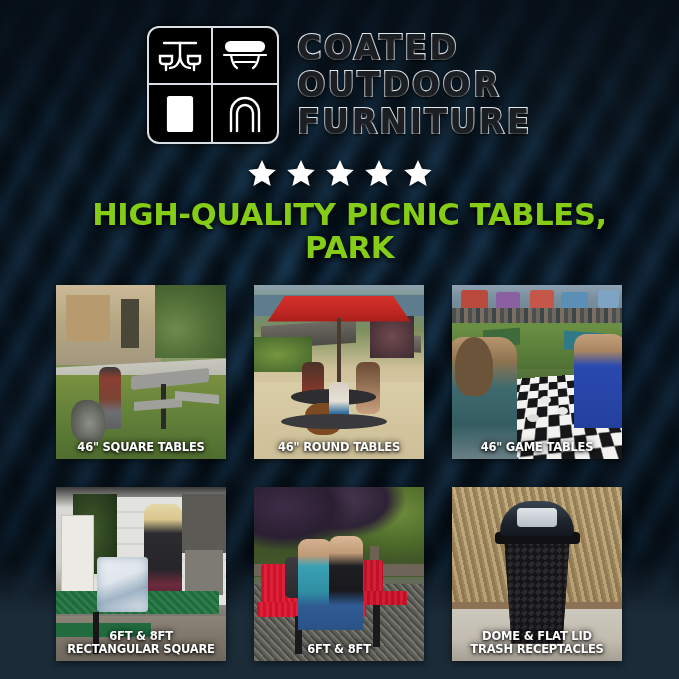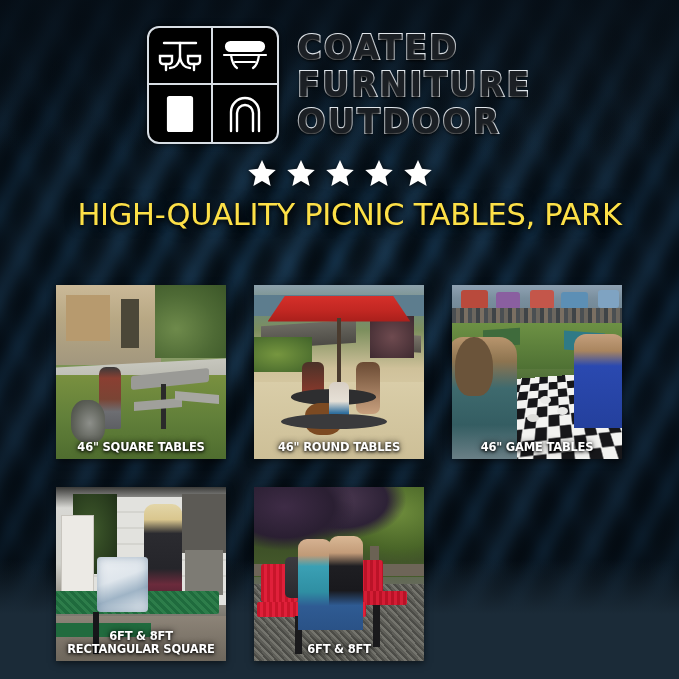--- a/index.html
+++ b/index.html
@@ -85,23 +85,23 @@
     text-shadow:0 2px 3px rgba(0,0,0,.85);
   }
 
   
   .stars{position:absolute;top:158px;left:0;right:0;display:flex;justify-content:center;gap:9px;}
   .star{width:30px;height:30px;color:#ffffff;filter:drop-shadow(0 1px 3px rgba(0,0,0,.85));}
 
   
   .headline{
     position:absolute;top:198px;left:30px;right:30px;
-    text-align:center;color:#fde047;
+    text-align:center;color:#84cc16;
     font-family:"DejaVu Sans",sans-serif;
-    font-weight:400;font-size:30.5px;line-height:33px;letter-spacing:-0.3px;
+    font-weight:700;font-size:30.5px;line-height:33px;letter-spacing:-0.3px;
     text-shadow:0 2px 5px rgba(0,0,0,.9),0 0 14px rgba(0,0,0,.6);
     margin-left:20px;
   }
   .headline .l2{display:block;}
 
   
   .grid{position:absolute;left:56px;top:285px;width:566px;
         display:grid;grid-template-columns:repeat(3,170px);gap:28px 28px;}
   .tile{position:relative;width:170px;height:174px;overflow:hidden;
         box-shadow:0 2px 7px rgba(0,0,0,.55);}
@@ -310,22 +310,22 @@
         <div class="q">
           <svg width="42" height="40" viewBox="0 0 42 40" fill="none" stroke="#ffffff" stroke-width="2.4" stroke-linecap="round">
             <path d="M7 37 L7 18 A14 14 0 0 1 35 18 L35 37"></path>
             <path d="M13 37 L13 19 A8 8 0 0 1 29 19 L29 37"></path>
           </svg>
         </div>
       </div>
 
       <div class="logo-words">
         <div class="logo-word">COATED</div>
+        <div class="logo-word">OUTDOOR</div>
         <div class="logo-word">FURNITURE</div>
-        <div class="logo-word">OUTDOOR</div>
       </div>
     </div>
 
     <div class="stars">
       <svg class="star" viewBox="0 0 24 24" fill="#ffffff">
           <polygon points="12,1.5 15.2,8.6 23,9.5 17.2,14.7 18.9,22.4 12,18.4 5.1,22.4 6.8,14.7 1,9.5 8.8,8.6"></polygon>
         </svg>
       <svg class="star" viewBox="0 0 24 24" fill="#ffffff">
           <polygon points="12,1.5 15.2,8.6 23,9.5 17.2,14.7 18.9,22.4 12,18.4 5.1,22.4 6.8,14.7 1,9.5 8.8,8.6"></polygon>
         </svg>
@@ -447,16 +447,31 @@
             <div class="leg6"></div>
           <div class="pack"></div>
             <div class="boyA"></div>
             <div class="boyB"></div>
         </div>
         <div class="cap">
           <span class="l">6FT &amp; 8FT</span>
         </div>
       </div>
 
+      <div class="tile">
+        <div class="photo p6">
+          <div class="grasses"></div>
+            <div class="mulch"></div>
+            <div class="walk"></div>
+          <div class="can"></div>
+            <div class="rim"></div>
+            <div class="dome"></div>
+            <div class="slot"></div>
+        </div>
+        <div class="cap">
+          <span class="l">DOME &amp; FLAT LID</span>
+          <span class="l">TRASH RECEPTACLES</span>
+        </div>
+      </div>
 
     </div>
   </div>
 </div>
 
 </body></html>

